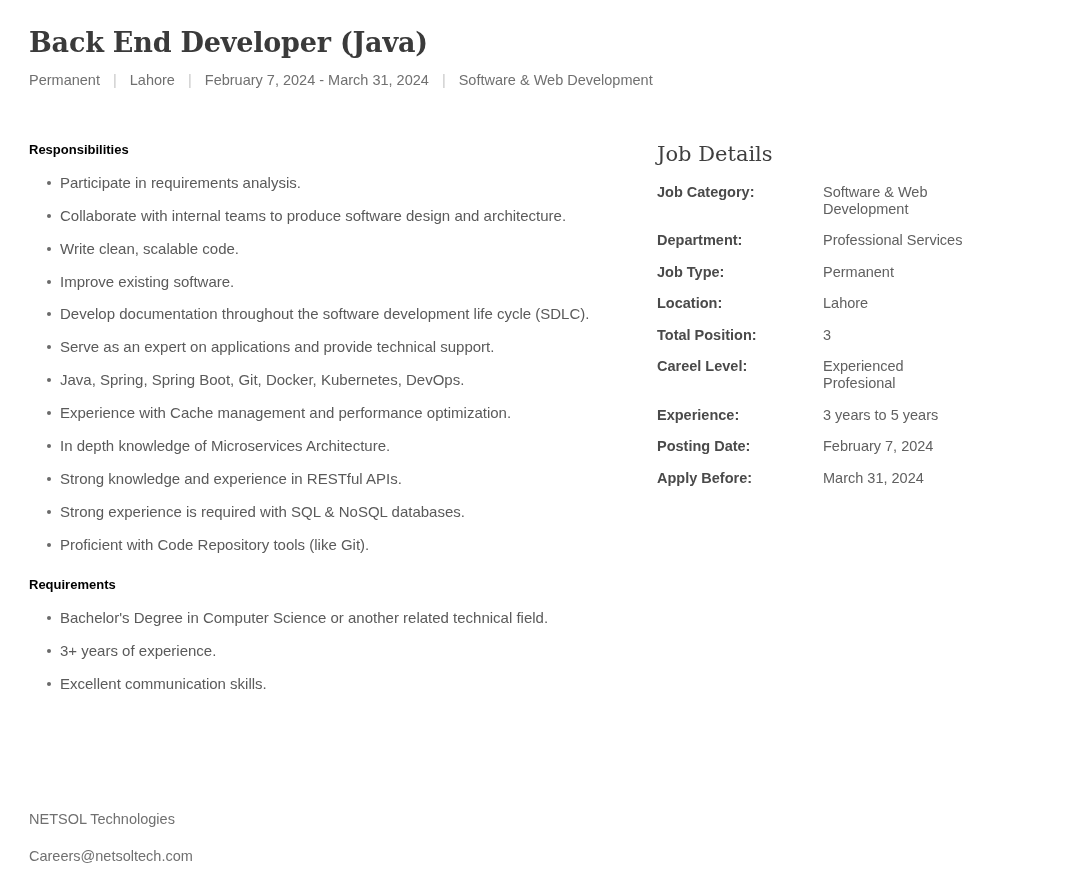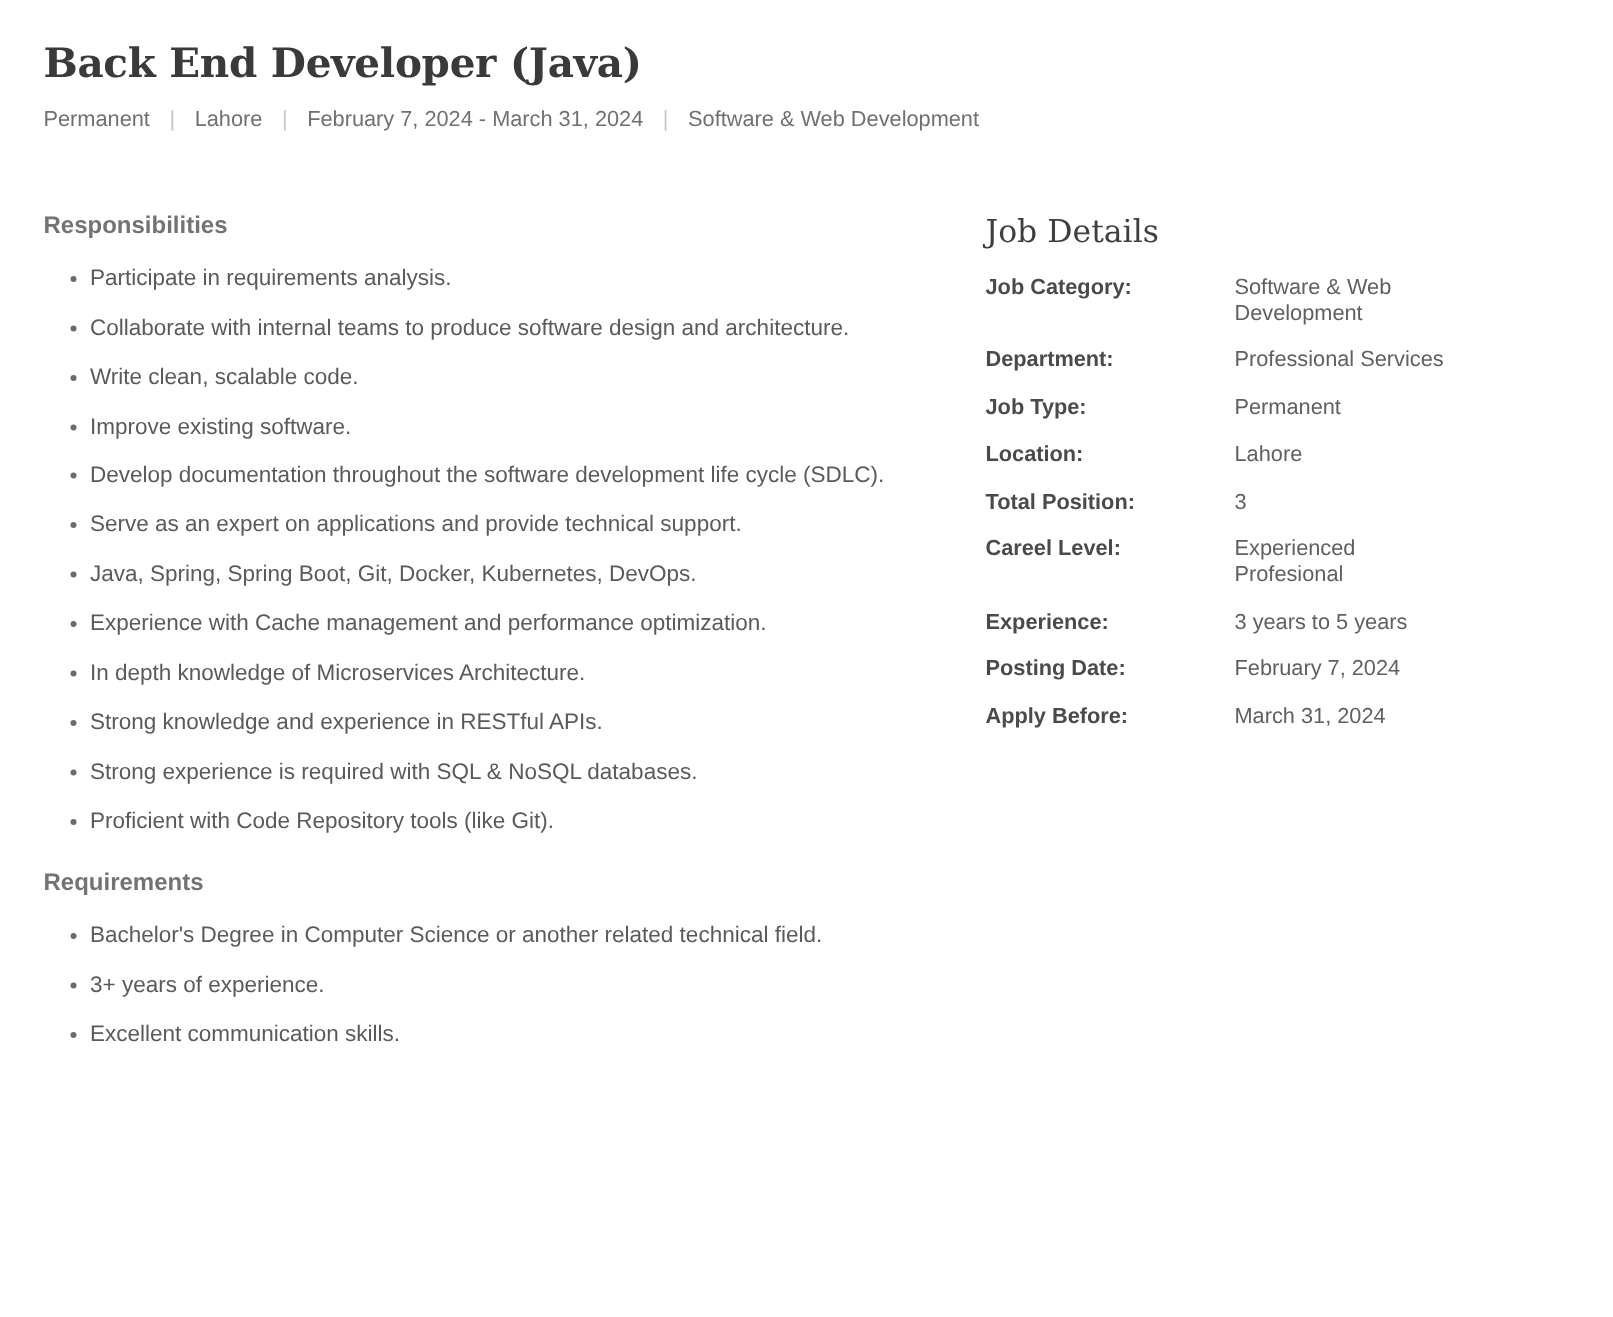--- a/index.html
+++ b/index.html
@@ -49,23 +49,23 @@
   }
   .col-left {
     width: 628px;
     flex: 0 0 628px;
   }
   .col-right {
     flex: 1 1 auto;
     padding-left: 0px;
   }
   .section-heading {
-    font-size: 16px;
+    font-size: 13px;
     font-weight: bold;
-    color: #737373;
+    color: #000000;
     margin: 0 0 16px 0;
   }
   ul.bullets {
     list-style: none;
     margin: 0 0 0 0;
     padding: 0;
   }
   ul.bullets li {
     position: relative;
     padding-left: 31px;
@@ -211,14 +211,18 @@
           <tr>
             <td class="label">Apply Before:</td>
             <td class="value">March 31, 2024</td>
           </tr>
         </tbody>
       </table>
     </div>
 
   </div>
 
+  <div class="footer">
+    <div>NETSOL Technologies</div>
+    <div>Careers@netsoltech.com</div>
+  </div>
 
 </div>
 
 </body></html>

